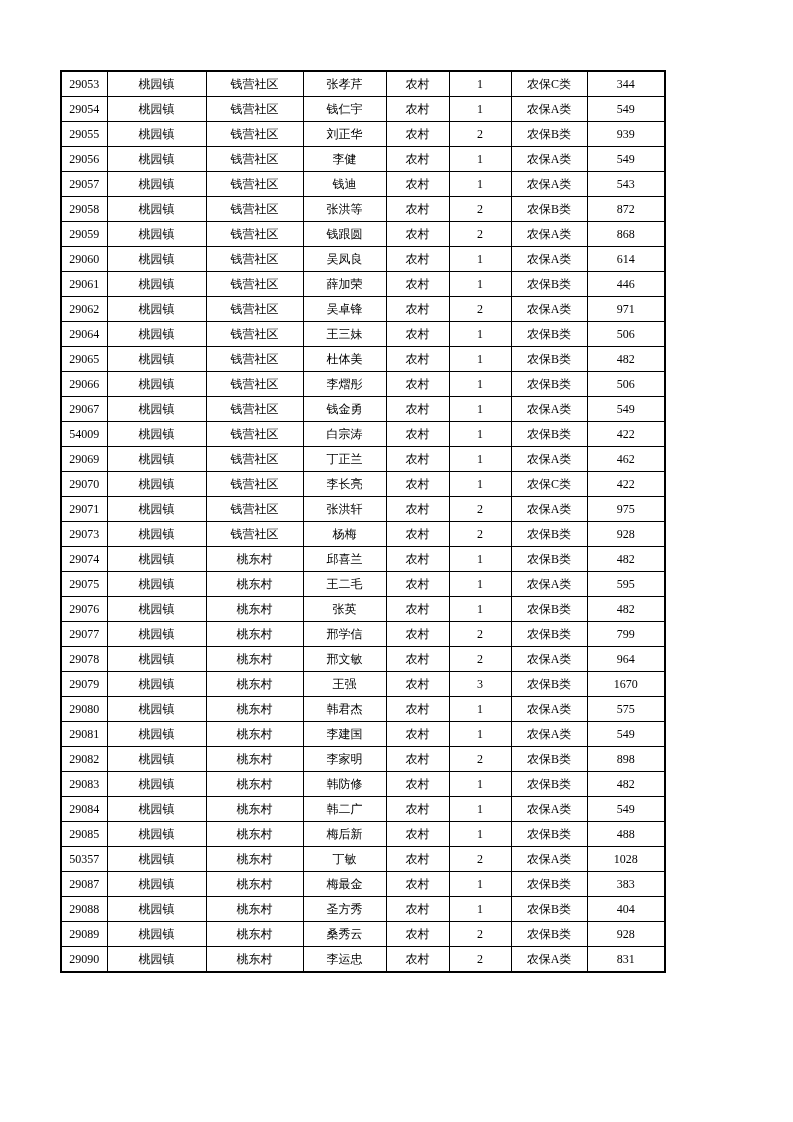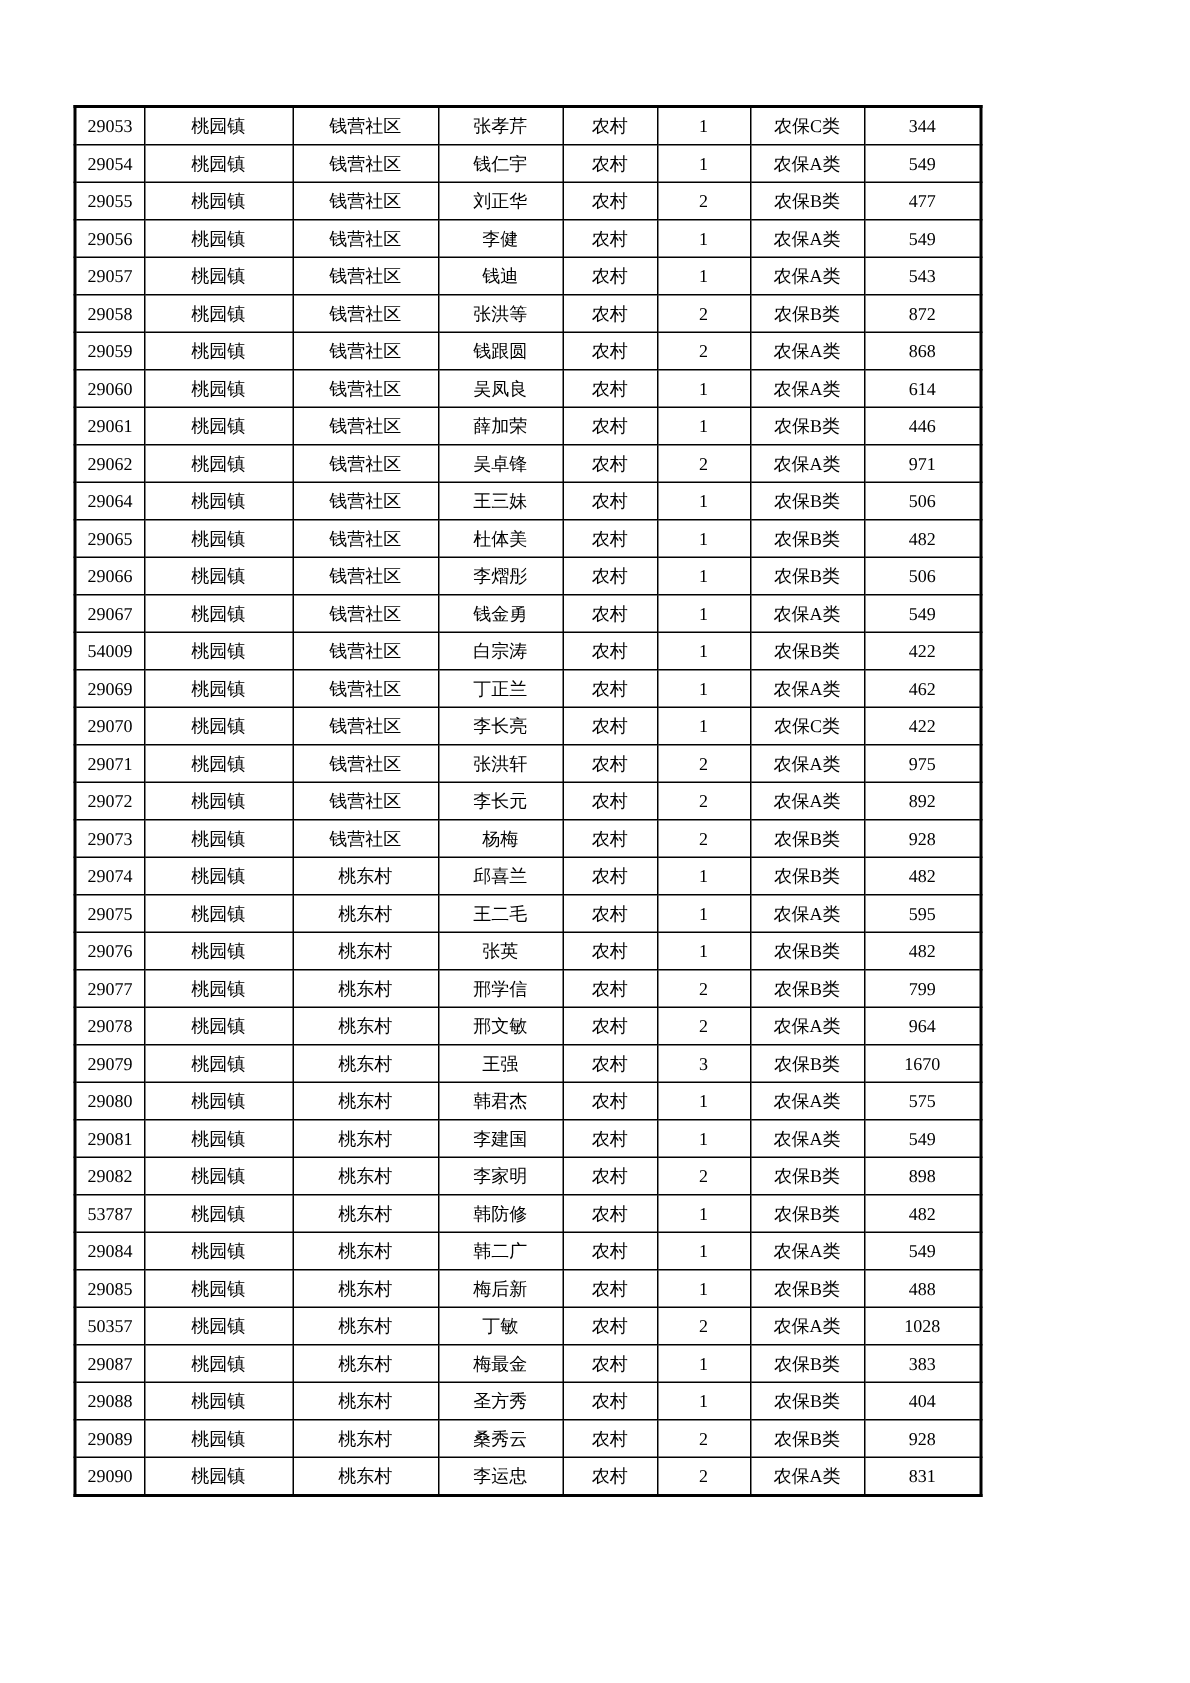--- a/index.html
+++ b/index.html
@@ -11,21 +11,21 @@
     position: relative;
     width: 793px;
     height: 1122px;
     background: #ffffff;
     overflow: hidden;
     font-family: "Liberation Serif", "DejaVu Serif", serif;
     color: #000000;
   }
   table.records {
     position: absolute;
-    left: 49px;
+    left: 60px;
     top: 70px;
     width: 604px;
     border-collapse: collapse;
     table-layout: fixed;
     border: 2px solid #000000;
   }
   table.records td {
     border: 1px solid #000000;
     height: 24px;
     padding: 0;
@@ -75,21 +75,21 @@
           <td>549</td>
         </tr>
         <tr>
           <td>29055</td>
           <td>桃园镇</td>
           <td>钱营社区</td>
           <td>刘正华</td>
           <td>农村</td>
           <td>2</td>
           <td>农保B类</td>
-          <td>477</td>
+          <td>939</td>
         </tr>
         <tr>
           <td>29056</td>
           <td>桃园镇</td>
           <td>钱营社区</td>
           <td>李健</td>
           <td>农村</td>
           <td>1</td>
           <td>农保A类</td>
           <td>549</td>
@@ -228,30 +228,20 @@
           <td>29071</td>
           <td>桃园镇</td>
           <td>钱营社区</td>
           <td>张洪轩</td>
           <td>农村</td>
           <td>2</td>
           <td>农保A类</td>
           <td>975</td>
         </tr>
         <tr>
-          <td>29072</td>
-          <td>桃园镇</td>
-          <td>钱营社区</td>
-          <td>李长元</td>
-          <td>农村</td>
-          <td>2</td>
-          <td>农保A类</td>
-          <td>892</td>
-        </tr>
-        <tr>
           <td>29073</td>
           <td>桃园镇</td>
           <td>钱营社区</td>
           <td>杨梅</td>
           <td>农村</td>
           <td>2</td>
           <td>农保B类</td>
           <td>928</td>
         </tr>
         <tr>
@@ -338,21 +328,21 @@
           <td>29082</td>
           <td>桃园镇</td>
           <td>桃东村</td>
           <td>李家明</td>
           <td>农村</td>
           <td>2</td>
           <td>农保B类</td>
           <td>898</td>
         </tr>
         <tr>
-          <td>53787</td>
+          <td>29083</td>
           <td>桃园镇</td>
           <td>桃东村</td>
           <td>韩防修</td>
           <td>农村</td>
           <td>1</td>
           <td>农保B类</td>
           <td>482</td>
         </tr>
         <tr>
           <td>29084</td>

